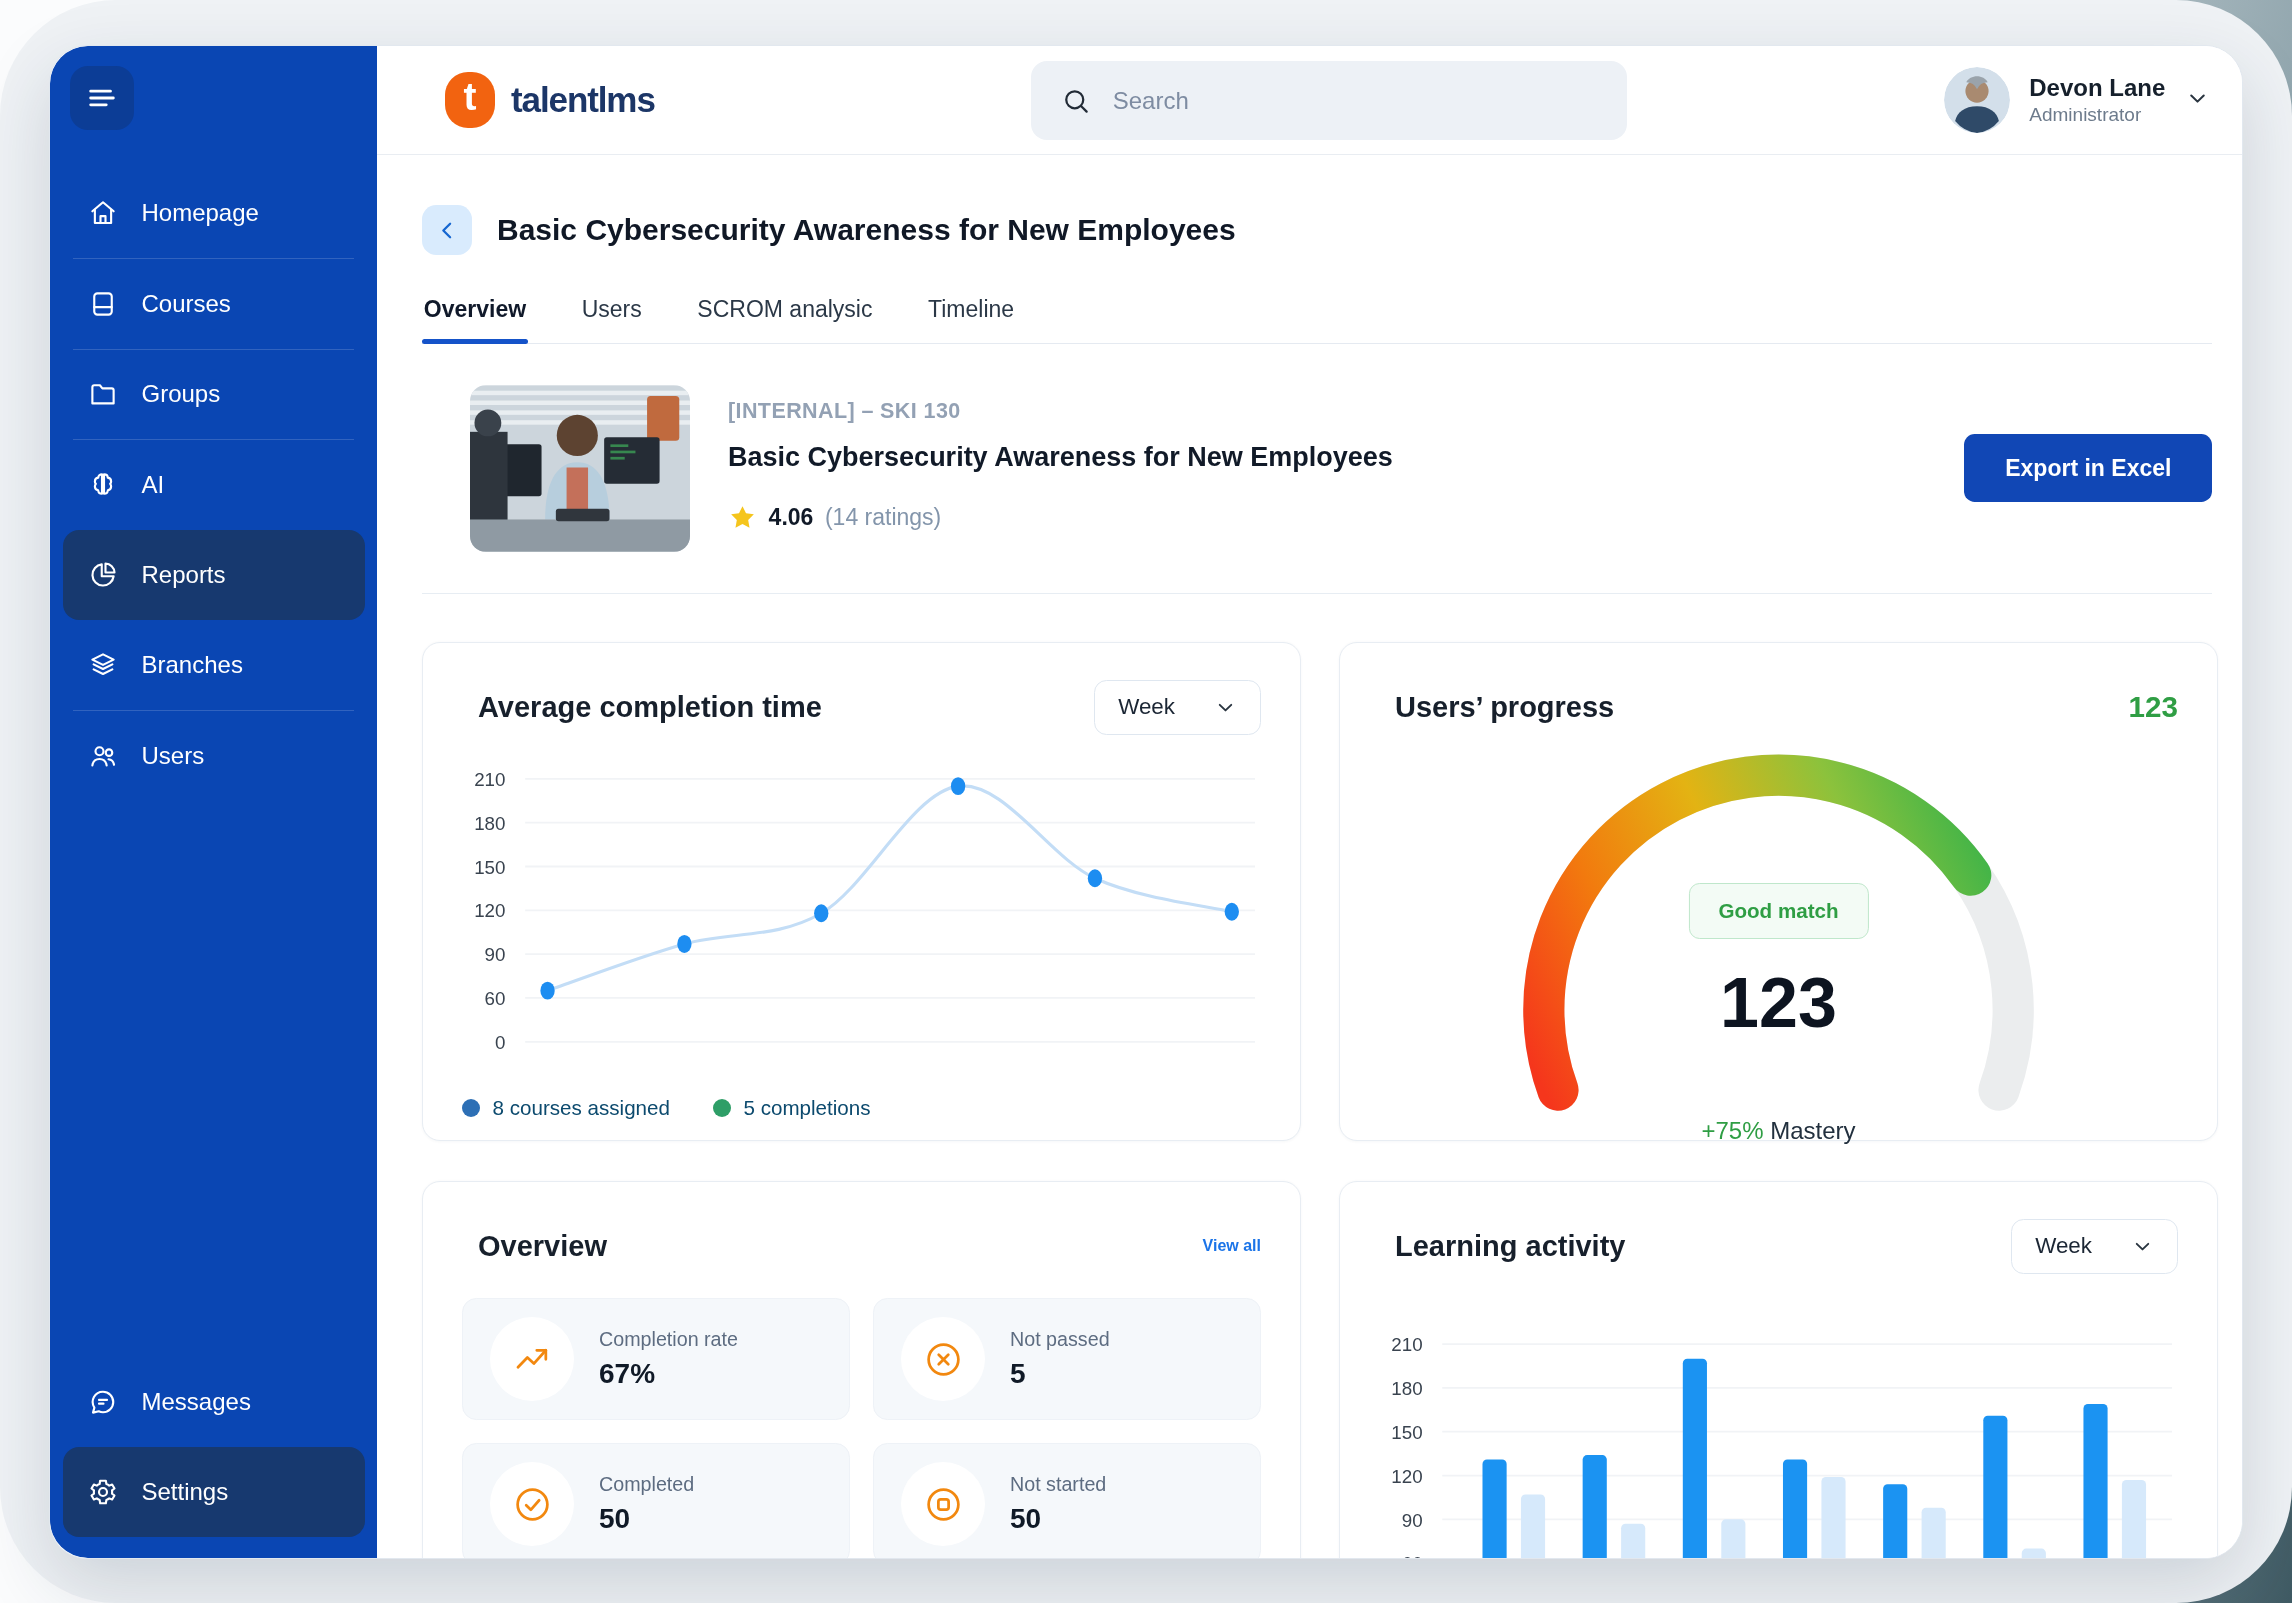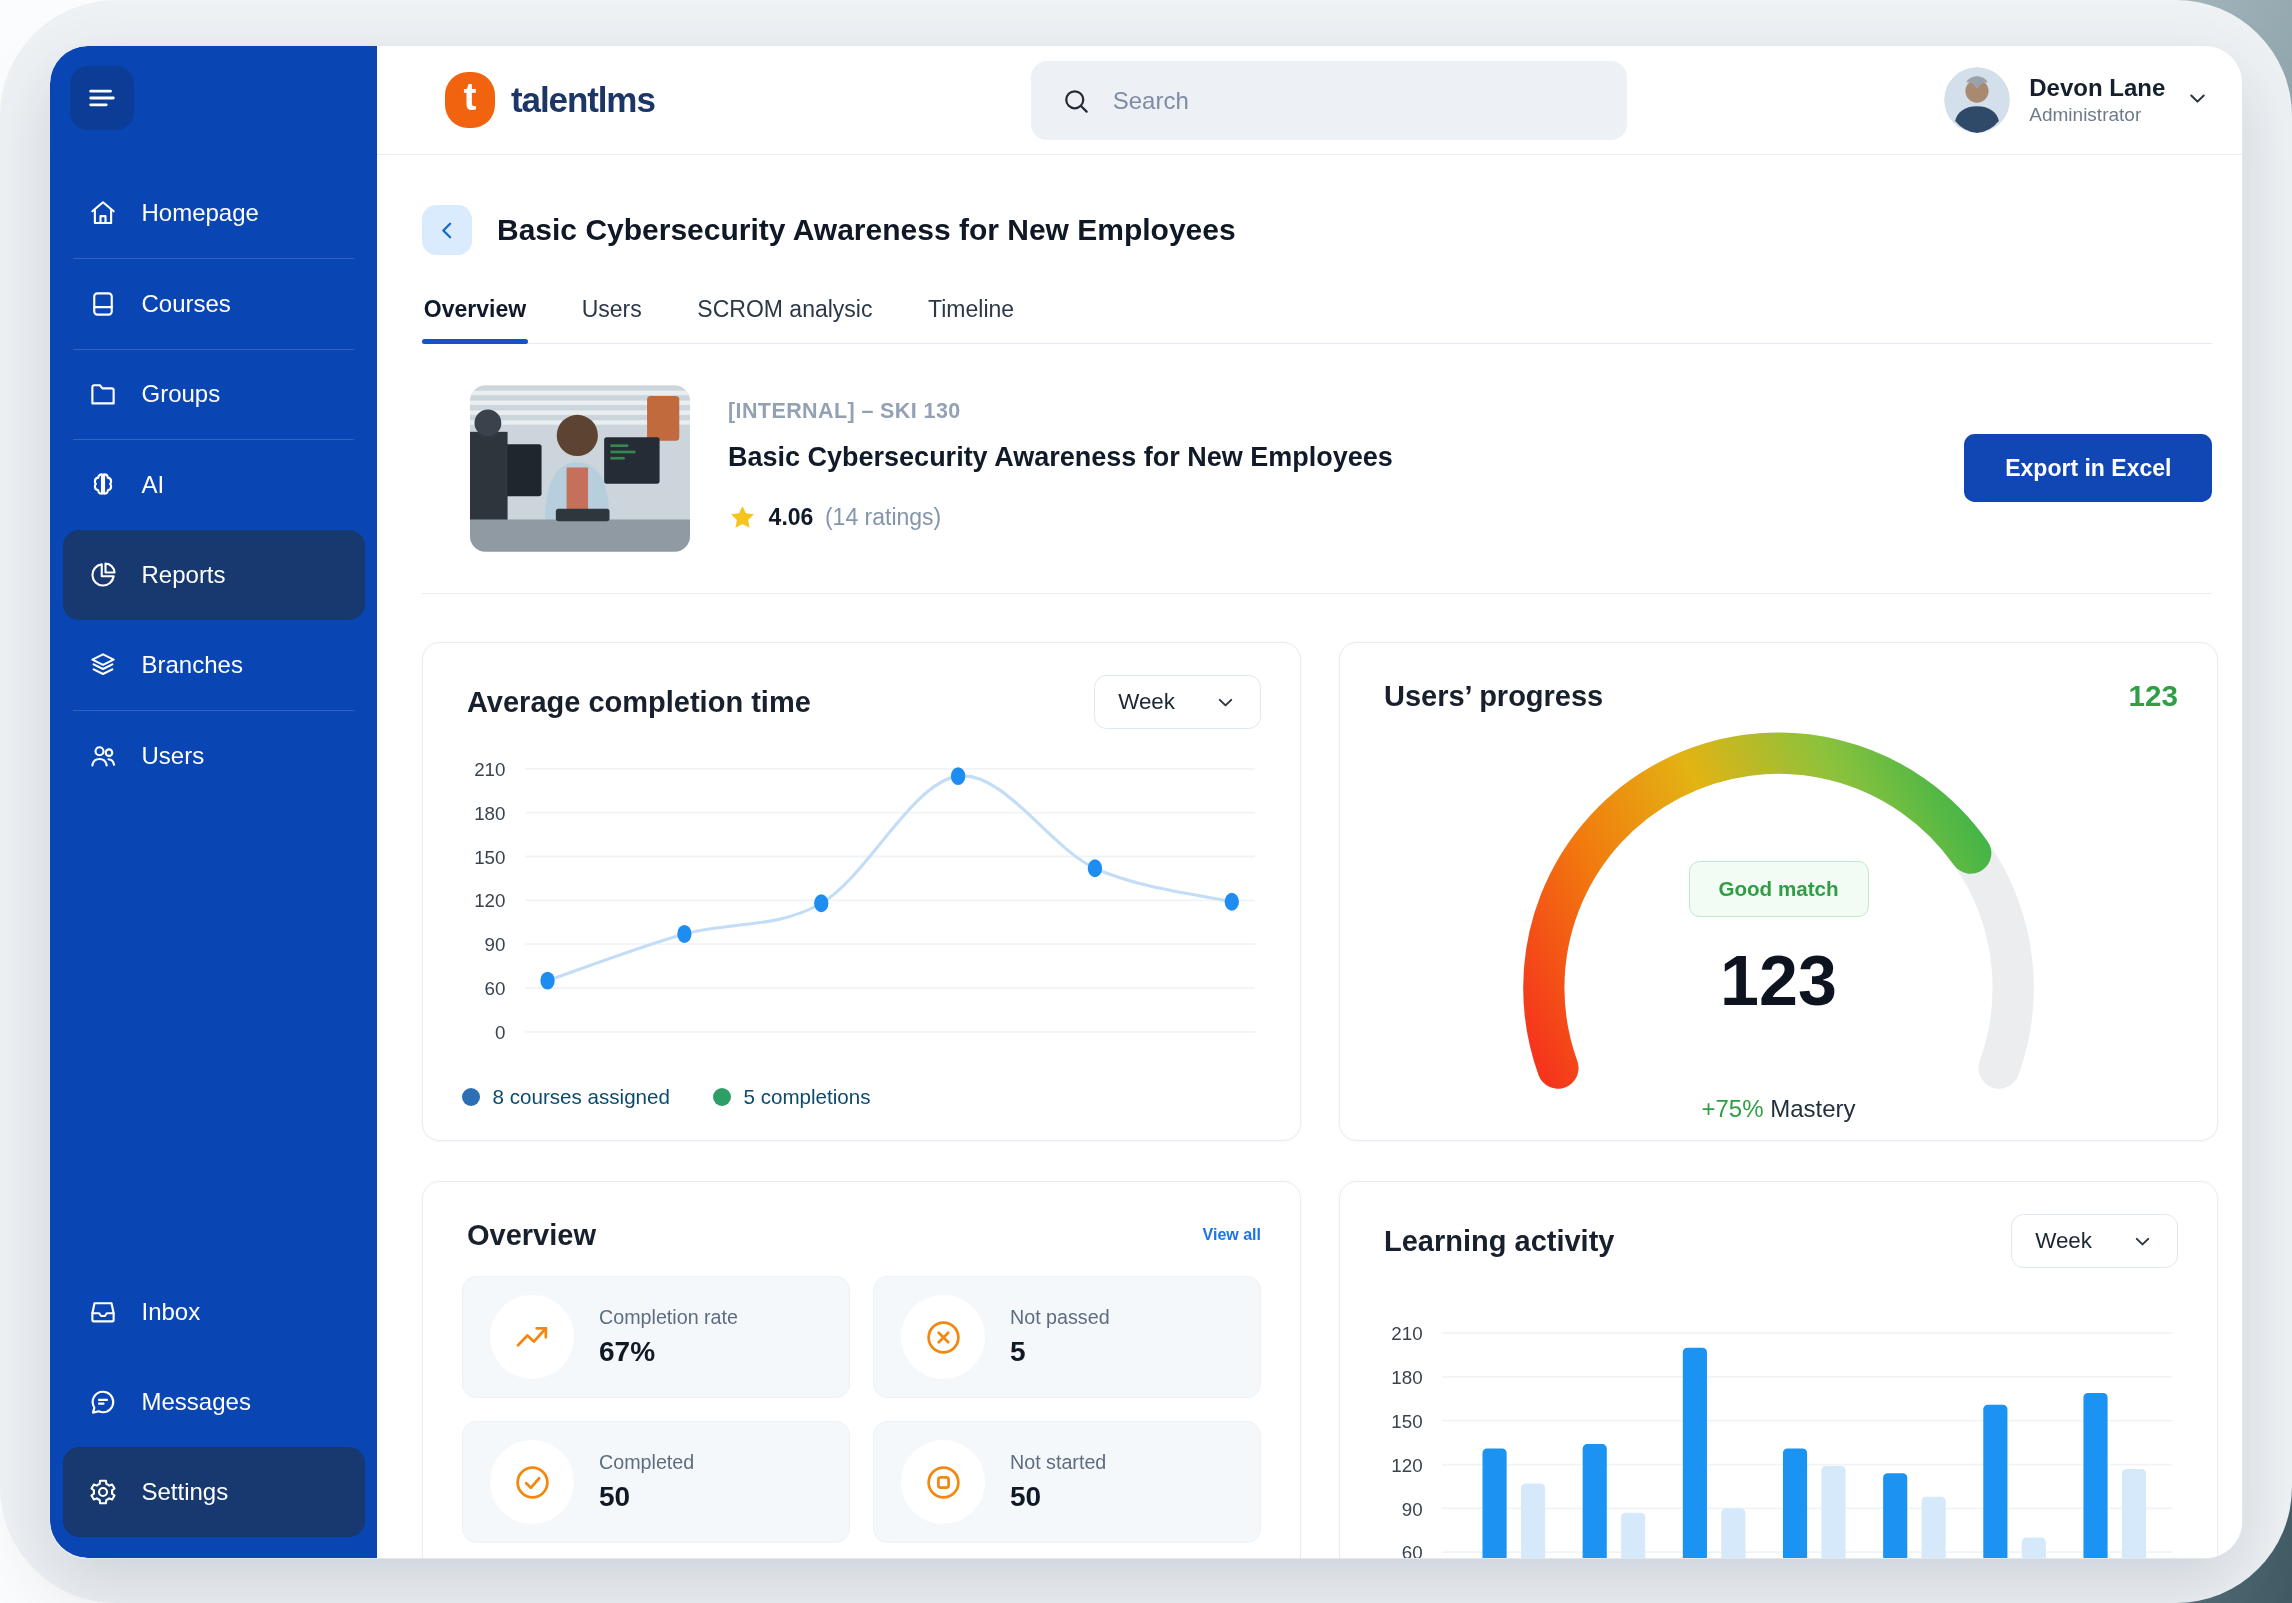--- a/index.html
+++ b/index.html
@@ -77,21 +77,21 @@
     border-radius:10.7px; cursor:pointer; }
 
   .sep { border:none; border-top:0.9px solid #e7edf3; margin:41px 0 0; }
 
   .cards { display:grid; grid-template-columns:1fr 1fr; gap:40px 38px; margin-top:48px; }
   .card { background:#fff; border:0.9px solid #e8edf3; border-radius:18px; padding:32px 39px;
     box-shadow:0 0.9px 2.7px rgba(16,40,70,.04); position:relative; }
   .card.r1 { height:499px; }
   .card.r2 { height:618px; }
   .card-head { display:flex; align-items:center; justify-content:space-between; }
-  .card-title { font-size:29px; font-weight:700; color:#17202c; margin:5px; }
+  .card-title { font-size:29px; font-weight:700; color:#17202c; margin:16px; }
   .select { display:flex; align-items:center; gap:39px; border:0.9px solid #dfe7f0; background:#fff;
     border-radius:12.5px; padding:13.4px 23px; font-size:22.4px; color:#1b2634; font-family:inherit; cursor:pointer; }
   .select svg { width:23px; height:23px; color:#2a3540; }
 
   .chart-svg { display:block; margin-top:12.5px; }
   .legend { display:flex; gap:43px; margin-top:21.5px; }
   .legend-item { display:flex; align-items:center; gap:12.5px; font-size:20.6px; color:#0c4a6e; }
   .legend-dot { width:18px; height:18px; border-radius:50%; flex:none; }
 
   .gauge-wrap { position:relative; margin-top:1.8px; display:flex; justify-content:center; }
@@ -192,29 +192,20 @@
                 <circle cx="9.2" cy="8.2" r="3.2"></circle>
                 <path d="M3.5 19.5c.5-3.4 2.6-5.1 5.7-5.1s5.2 1.7 5.7 5.1"></path>
                 <circle cx="16.8" cy="9.3" r="2.6"></circle>
                 <path d="M16.4 14.6c2.6.3 4 1.8 4.4 4.4"></path>
               </svg>
             </span>
             <span>Users</span>
           </div>
         </nav>
       <nav class="nav-bottom" id="navBottom">
-          <div class="nav-item">
-            <span class="nav-icon">
-              <svg viewBox="0 0 24 24" fill="none" stroke="currentColor" stroke-width="1.7" stroke-linecap="round" stroke-linejoin="round">
-                <path d="M5.2 5h13.6L20.5 13v5.5a1 1 0 0 1-1 1h-15a1 1 0 0 1-1-1V13z"></path>
-                <path d="M3.5 13H9l1.4 2.2h3.2L15 13h5.5"></path>
-              </svg>
-            </span>
-            <span>Inbox</span>
-          </div>
           <div class="nav-item">
             <span class="nav-icon">
               <svg viewBox="0 0 24 24" fill="none" stroke="currentColor" stroke-width="1.7" stroke-linecap="round" stroke-linejoin="round">
                 <path d="M12 3.8a8.2 8.2 0 0 1 0 16.4c-1.2 0-2.4-.3-3.4-.8L4 20.5l1.1-4A8.2 8.2 0 0 1 12 3.8z"></path>
                 <path d="M8.8 10.3h6.4M8.8 13.3h3.6"></path>
               </svg>
             </span>
             <span>Messages</span>
           </div>
           <div class="nav-item active">

